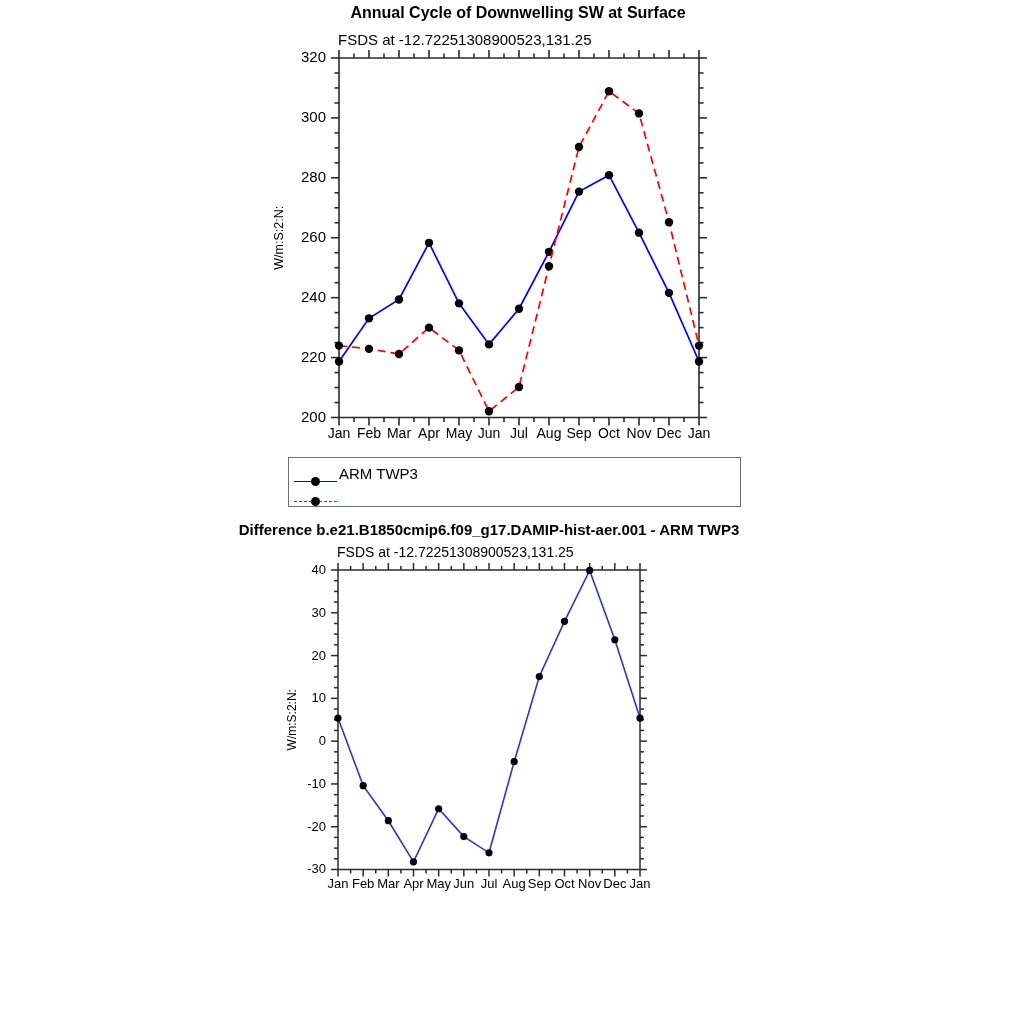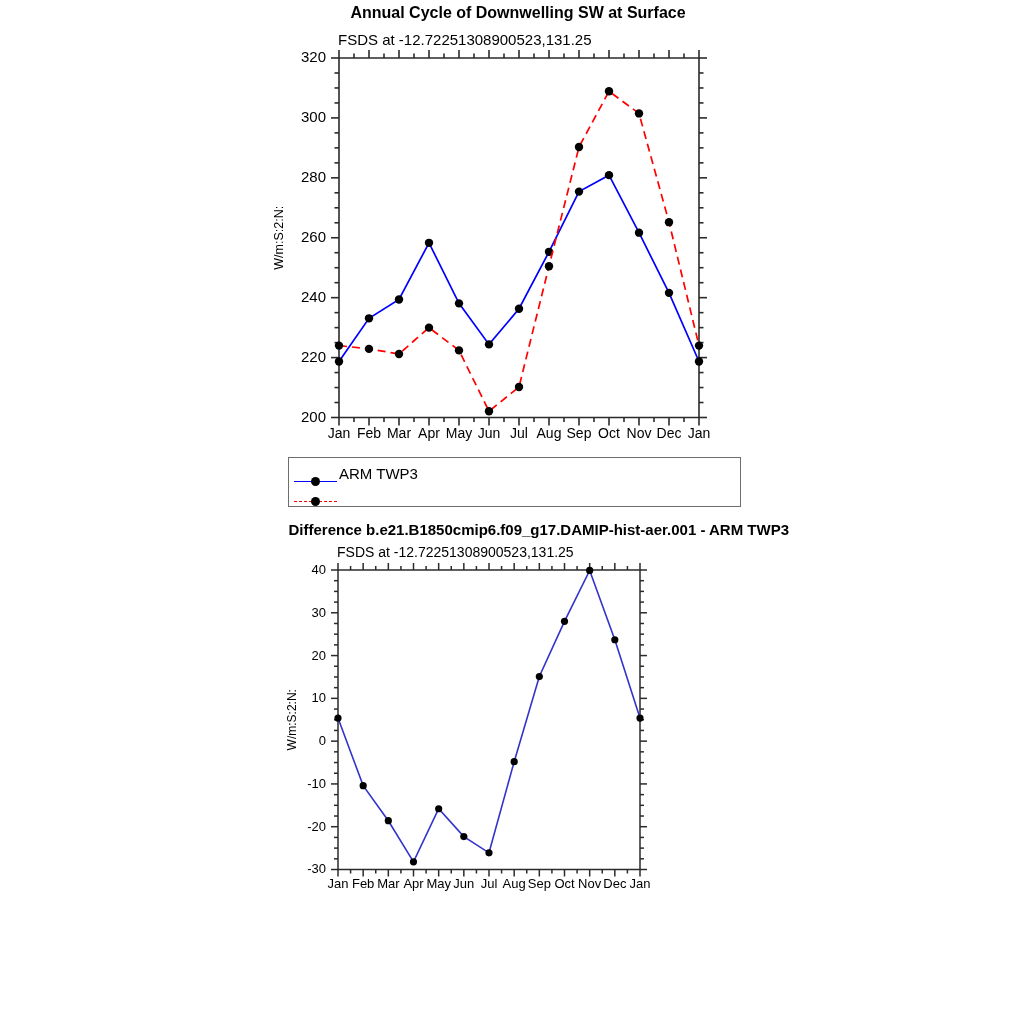--- a/index.html
+++ b/index.html
@@ -1,20 +1,20 @@
 <!DOCTYPE html>
 <html><head>
 <meta charset="utf-8">
 <style>
   html,body{margin:0;padding:0;background:#ffffff;}
   #page{position:relative;width:1024px;height:1024px;background:#ffffff;overflow:hidden;
         font-family:"Liberation Sans", sans-serif;color:#000;}
   .abs{position:absolute;}
   .title{font-weight:bold;font-size:16px;text-align:center;white-space:nowrap;}
-  .title2{font-weight:bold;font-size:15px;text-align:right;white-space:nowrap;}
+  .title2{font-weight:bold;font-size:15px;text-align:center;white-space:nowrap;}
   .subtitle{font-size:15px;white-space:nowrap;}
   .subtitle2{font-size:14px;white-space:nowrap;}
   #legend-box{left:288px;top:457px;width:453px;height:50px;border:1.5px solid #6e6e6e;
               background:#fff;box-sizing:border-box;padding:4px 0 0 5px;}
   .legend-row{position:relative;height:20px;display:flex;align-items:flex-end;}
   .legend-sample{position:relative;width:43px;height:0;margin-right:2px;flex:0 0 43px;}
   .legend-sample.solid{border-top:1.8px solid #0000ff;}
   .legend-sample.dashed{border-top:1.8px dashed #ff0000;}
   .legend-dot{position:absolute;left:17px;top:-5px;width:9px;height:9px;border-radius:50%;
               background:#000;}

